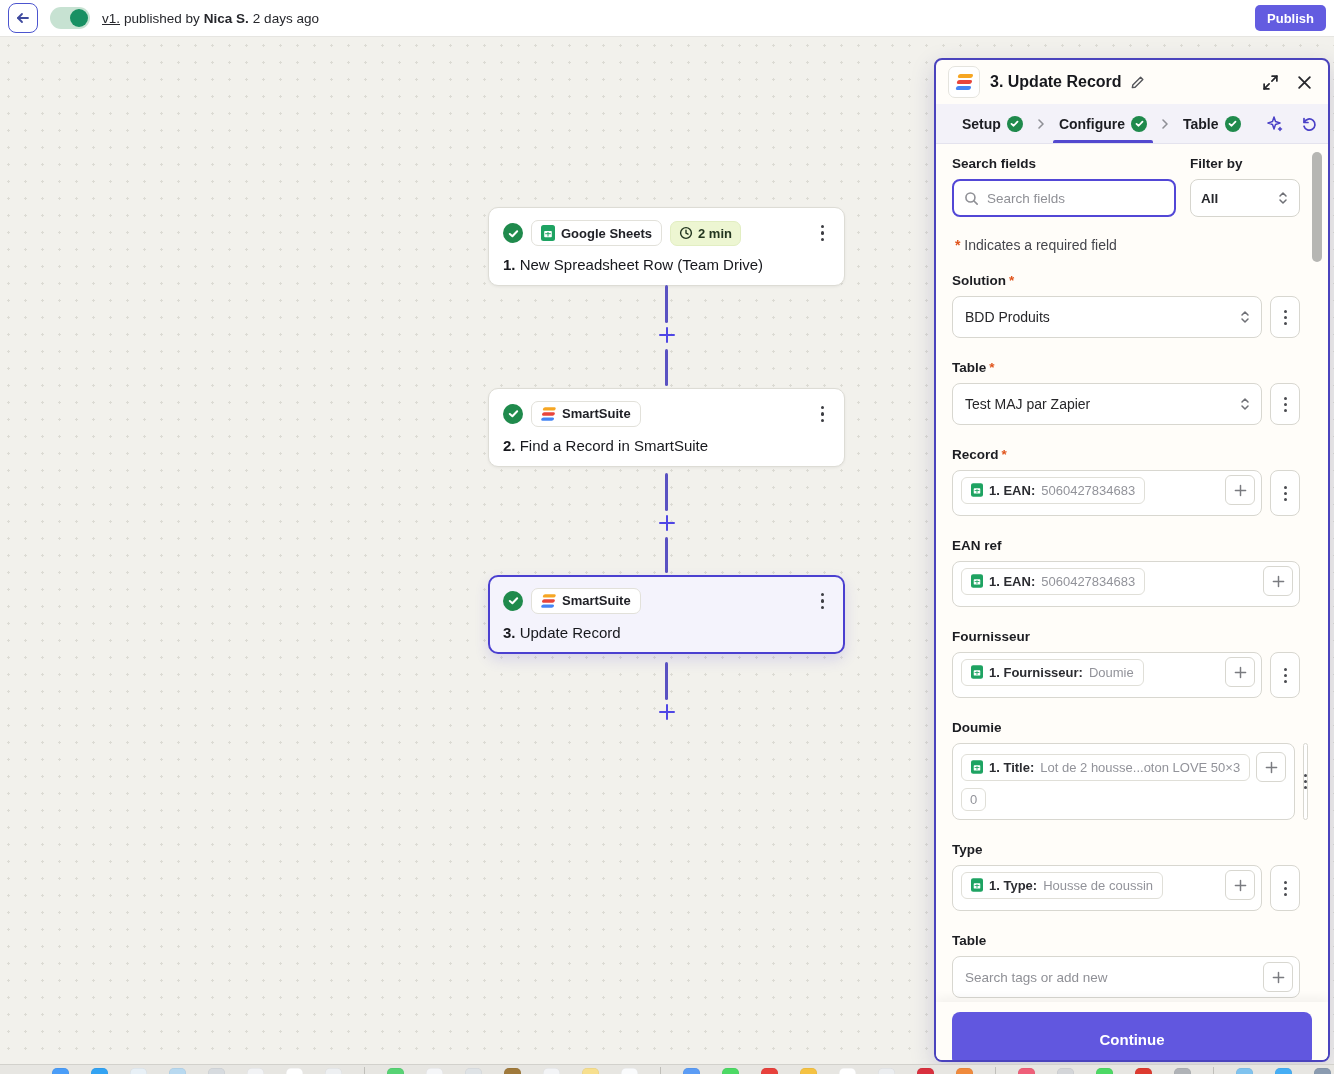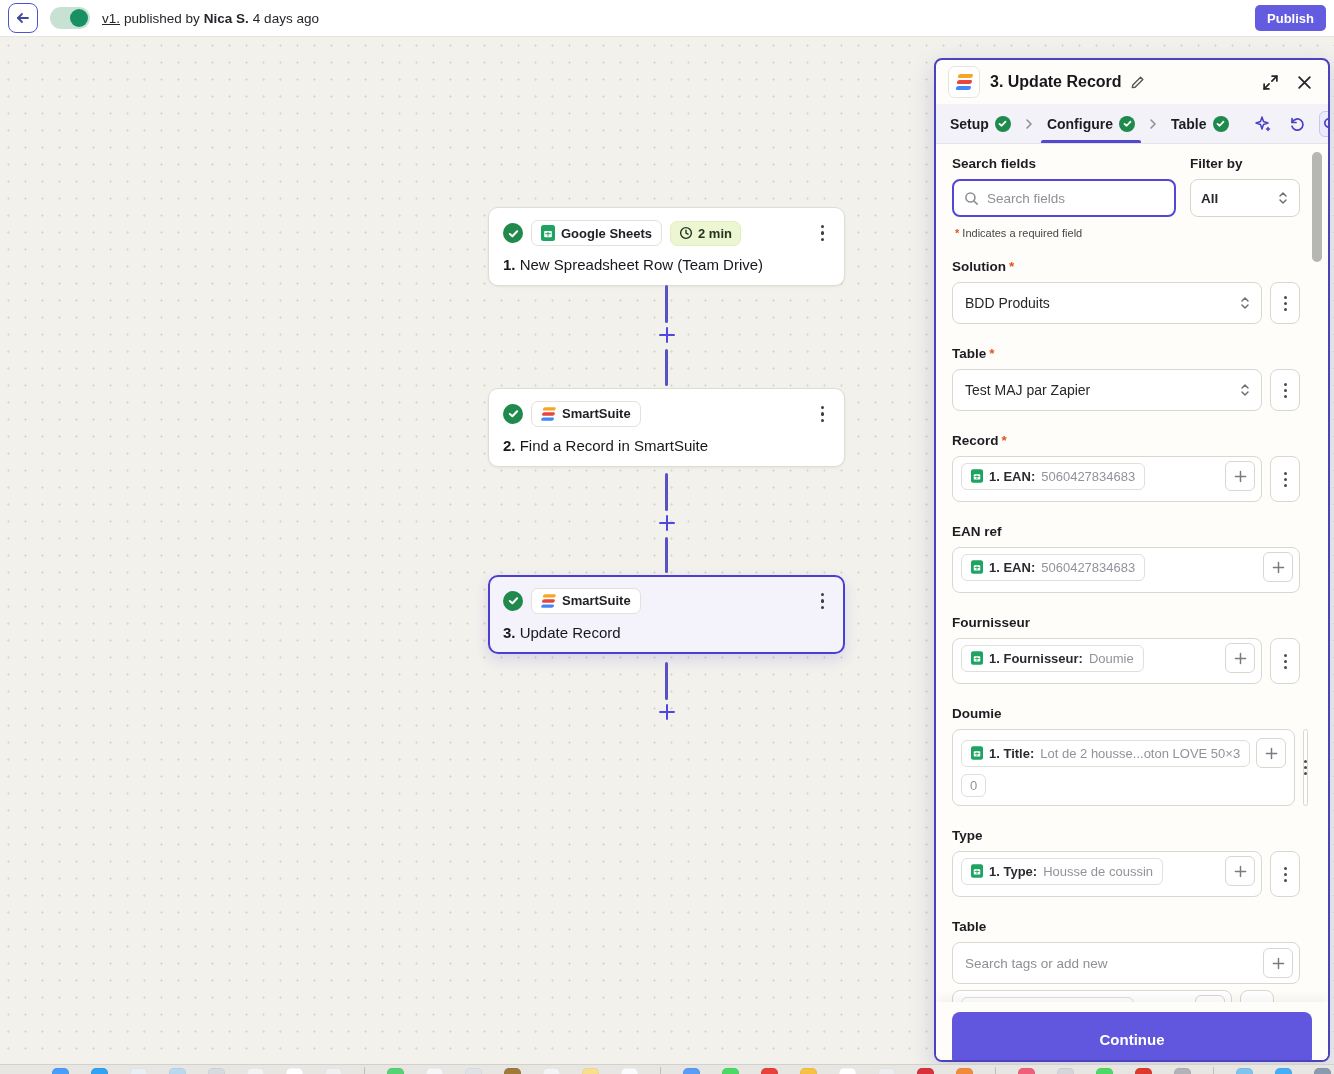--- a/index.html
+++ b/index.html
@@ -53,21 +53,21 @@
   .ss-logo i { width:15px; height:3.6px; border-radius:2px; display:block; }
   .ss-logo i:nth-child(1){ background:#f6a623; transform:skewX(-18deg) translateX(1px); }
   .ss-logo i:nth-child(2){ background:#e8453c; transform:skewX(-18deg); }
   .ss-logo i:nth-child(3){ background:#4585f4; transform:skewX(-18deg) translateX(-1px); }
   .panel-title { font-size:16px; font-weight:700; color:#17181d; display:flex; align-items:center; gap:8px; }
   .panel-header .spacer { flex:1; }
   .icon-btn { background:none; border:none; cursor:pointer; display:flex; align-items:center;
               justify-content:center; padding:4px; color:#26272c; }
 
   .tabbar { height:40px; background:#f3f2f9; border-bottom:1px solid #e4e3ee; display:flex;
-            align-items:center; padding:0 12px; gap:10px; }
+            align-items:center; padding:0 24px; gap:10px; }
   .tab { position:relative; height:100%; display:flex; align-items:center; gap:6px; font-size:14px;
          font-weight:700; color:#1c1d22; padding:0 2px; cursor:pointer; }
   .tab .underline { position:absolute; bottom:0; left:-4px; right:-4px; height:3px; background:#5349cf;
                     border-radius:2px 2px 0 0; display:none; }
   .tab.active .underline { display:block; }
   .tab-check { width:16px; height:16px; border-radius:50%; background:#1f8a4c; display:flex;
                align-items:center; justify-content:center; }
   .tab-sep { color:#8f9096; display:flex; align-items:center; }
   .tabbar .spacer { flex:1; }
   .tool-btn { background:none; border:none; color:#4a41c7; cursor:pointer; display:flex; align-items:center;
@@ -87,21 +87,21 @@
 
   .search-box { height:38px; border:2px solid #5247d6; border-radius:8px; background:#fff; display:flex;
                 align-items:center; padding:0 10px; gap:8px; }
   .search-box input { border:none; outline:none; flex:1; font-size:13.5px; font-family:inherit;
                       background:transparent; color:#26272c; }
   .search-box input::placeholder { color:#8f9096; }
   .select-box { height:38px; border:1px solid #d6d5ce; border-radius:8px; background:#fff; display:flex;
                 align-items:center; padding:0 10px; font-size:13.5px; font-weight:700; color:#26272c;
                 cursor:pointer; }
   .select-box .chev { margin-left:auto; color:#6f7076; display:flex; }
-  .req-note { margin-top:10px; font-size:11px; color:#45464c; margin-bottom:20px; }
+  .req-note { margin-top:20px; font-size:14px; color:#45464c; margin-bottom:20px; }
 
   .field-group { margin-bottom:22px; }
   .field-row { display:flex; gap:8px; align-items:stretch; }
   .control { flex:1; border:1px solid #d8d7d0; border-radius:8px; background:#fff; display:flex;
              align-items:center; padding:0 10px 0 12px; min-height:42px; font-size:14px; color:#27272a; }
   .control.token-control { min-height:46px; padding:0 6px 6px 8px; }
   .menu-btn { width:30px; border:1px solid #d8d7d0; border-radius:8px; background:#fff; display:flex;
               flex-direction:column; gap:3px; align-items:center; justify-content:center; cursor:pointer; }
   .menu-btn i { width:3px; height:3px; border-radius:50%; background:#4a4b50; }
   .token { display:inline-flex; align-items:center; gap:6px; border:1px solid #e0dfd8; border-radius:6px;
@@ -150,21 +150,21 @@
         </svg>
     </span>
   </button>
   <div class="toggle">
       <div class="knob"></div>
     </div>
   <div class="version-text">
     <span class="v">v1.</span>
     <span>published by</span>
     <span class="author">Nica S.</span>
-    <span>4 days ago</span>
+    <span>2 days ago</span>
   </div>
   <button class="publish-btn">Publish</button>
 </div>
 
 <div class="canvas">
 
   <div class="step-card" style="top:170px;">
     <div class="card-row">
       <span class="check-badge">
         <svg width="11" height="11" viewBox="0 0 12 12" fill="none" stroke="#fff" stroke-width="2.2" stroke-linecap="round" stroke-linejoin="round">

